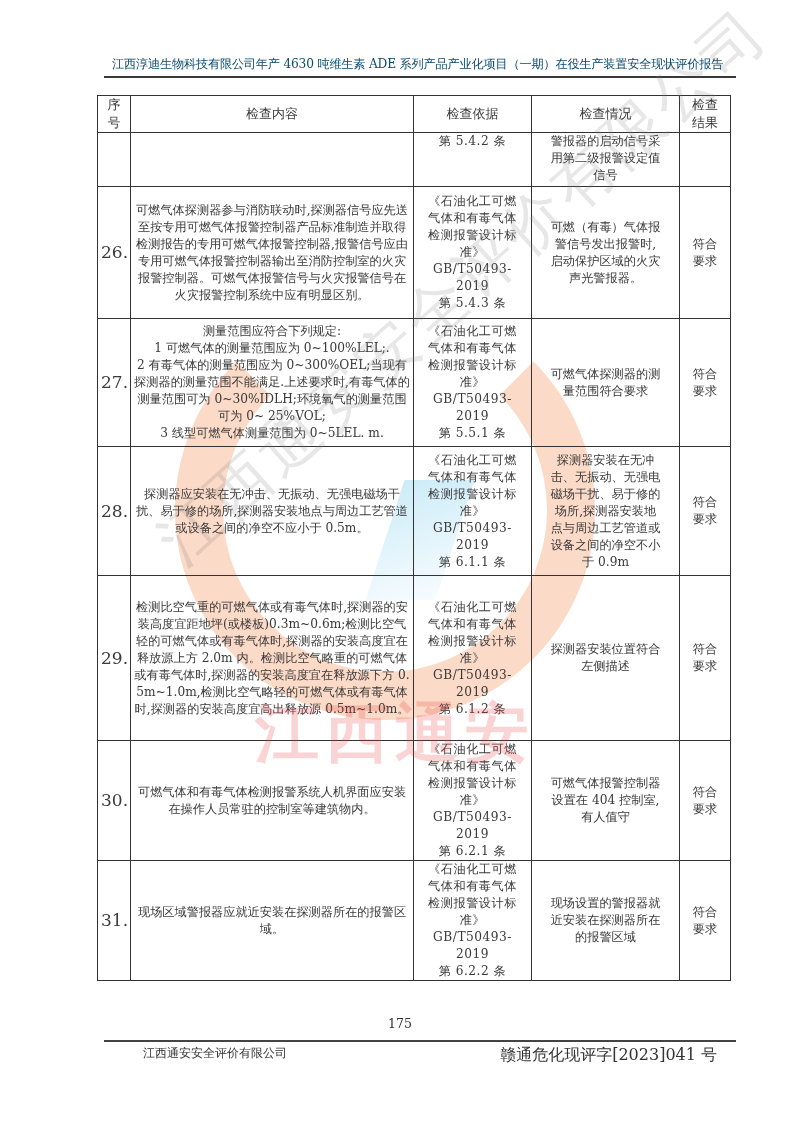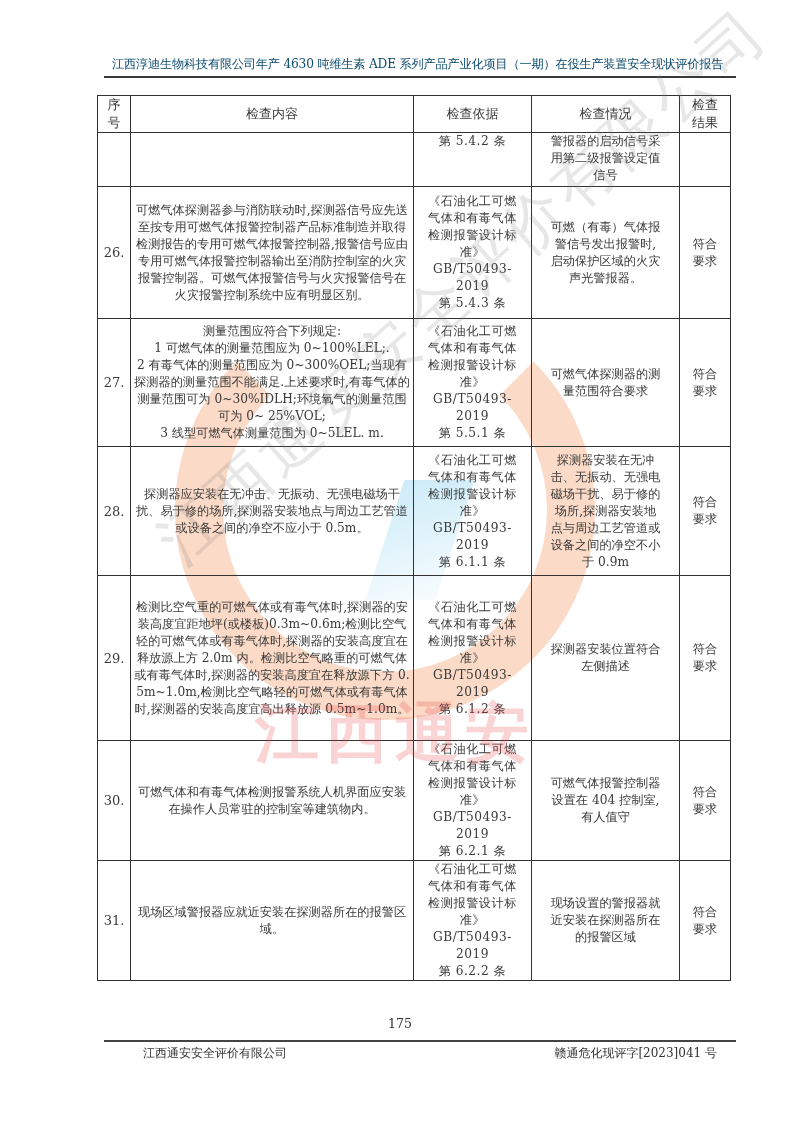--- a/index.html
+++ b/index.html
@@ -21,28 +21,28 @@
   table.check td, table.check th {
     border: 1.2px solid #333; text-align: center; vertical-align: middle; padding: 0 3px;
     font-weight: normal; overflow: hidden;
   }
   table.check th { font-size: 13px; line-height: 18px; }
   .col-no { width: 33px; }
   .col-content { width: 283px; }
   .col-basis { width: 118px; }
   .col-status { width: 148px; }
   .col-result { width: 51px; }
-  td.no { font-size: 13px; padding: 0; }
+  td.no { font-size: 17px; padding: 0; }
   td.basis { letter-spacing: 0.5px; }
   tr.cont td { vertical-align: top; }
   .pre { white-space: pre-line; }
   .page-no { position: absolute; left: 0; width: 800px; top: 1016px; text-align: center; font-size: 12.5px; color: #333; }
   .footer-rule { position: absolute; left: 104px; top: 1040px; width: 632px; height: 1.5px; background: #444; }
   .footer-left { position: absolute; left: 143px; top: 1045px; font-size: 12px; color: #333; }
-  .footer-right { position: absolute; right: 83px; top: 1045px; font-size: 12px; color: #333; }
+  .footer-right { position: absolute; right: 83px; top: 1045px; font-size: 16px; color: #333; }
 
   
   .wm { position: absolute; pointer-events: none; }
   .wm-ring {
     left: 175px; top: 300px; width: 420px; height: 420px; border-radius: 50%;
     border: 48px solid rgba(243, 150, 95, 0.35); box-sizing: border-box;
     border-top-color: transparent;
   }
   .wm-red {
     left: 255px; top: 690px; font-size: 64px; color: rgba(230, 60, 60, 0.22);

